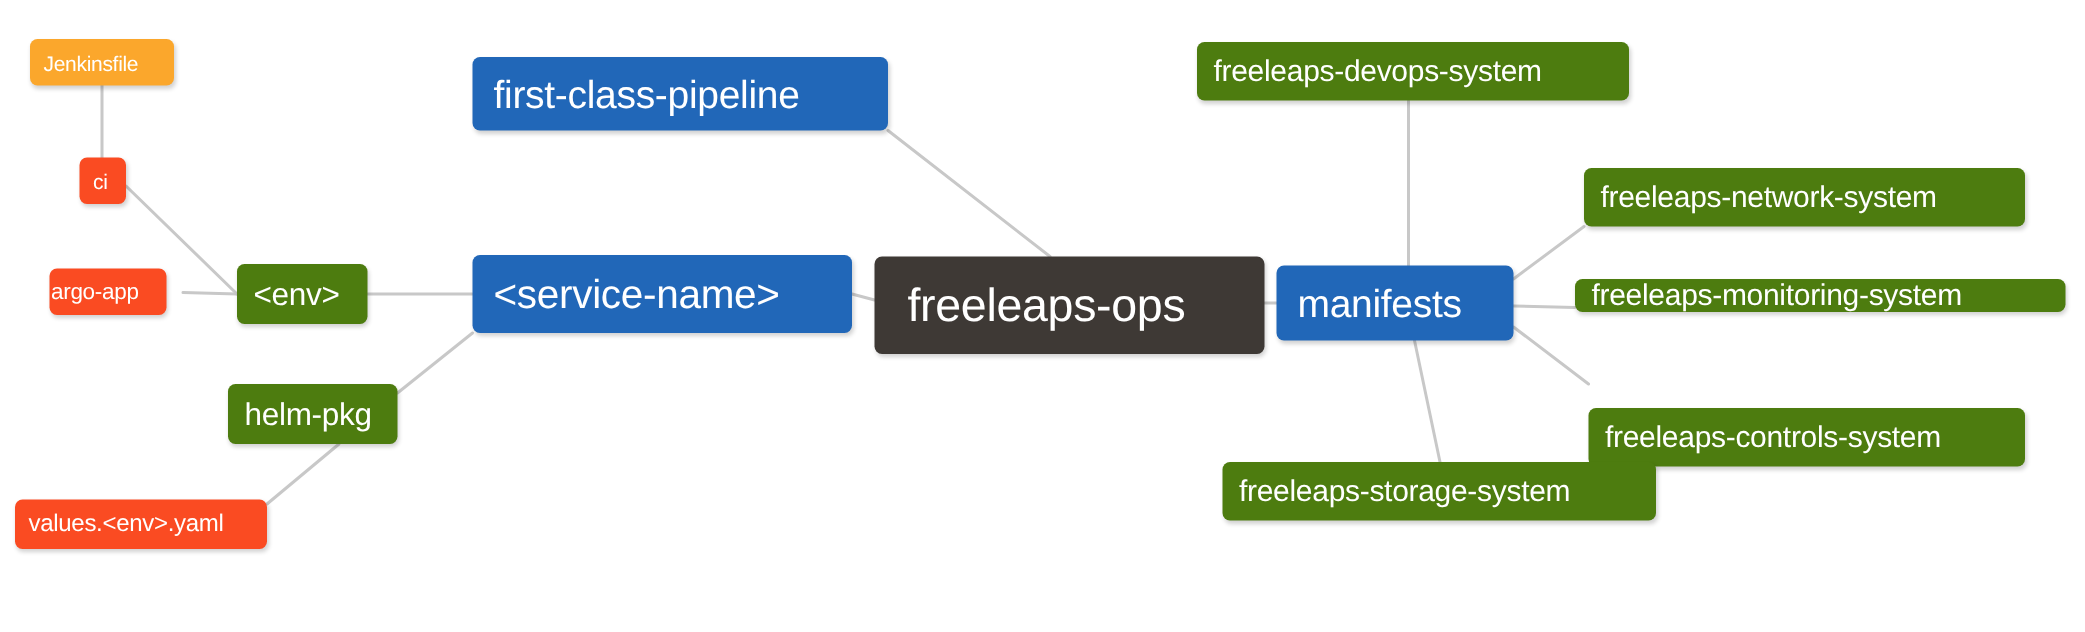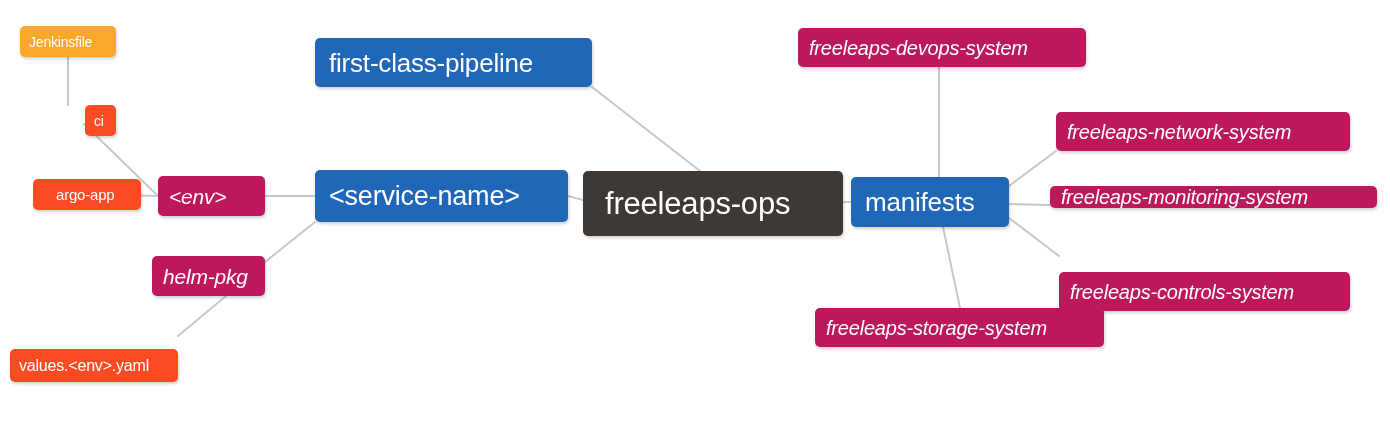--- a/index.html
+++ b/index.html
@@ -12,21 +12,21 @@
     box-sizing:border-box;
     color:#ffffff;
     border-radius:5px;
     white-space:nowrap;
     letter-spacing:-0.2px;
     box-shadow:1px 2px 3px rgba(0,0,0,0.18);
     line-height:1;
   }
   .n-root{background:#3e3935;}
   .n-blue{background:#2167b8;text-align:right;}
-  .n-green{background:#be185d;font-style:italic;}
+  .n-green{background:#4d7c0f;}
   .n-orange{background:#fba72c;}
   .n-red{background:#fa4b22;}
 </style>
 </head>
 <body>
 
 <div id="canvas">
   <svg id="edges" viewBox="0 0 1390 421">
       <line x1="68" y1="57" x2="68" y2="105" stroke="#c8c8c8" stroke-width="2" stroke-linecap="round"></line>
       <line x1="84" y1="124" x2="158" y2="196" stroke="#c8c8c8" stroke-width="2" stroke-linecap="round"></line>
@@ -49,36 +49,36 @@
       </div>
       <div class="node n-blue" style="left: 315px; top: 38px; width: 277px; height: 49px; font-size: 26px; padding-left: 14px; padding-right: 14px;">
         <span>first-class-pipeline</span>
       </div>
       <div class="node n-blue" style="left: 315px; top: 170px; width: 253px; height: 52px; font-size: 27px; padding-left: 14px; padding-right: 14px;">
         <span>&lt;service-name&gt;</span>
       </div>
       <div class="node n-blue" style="left: 851px; top: 177px; width: 158px; height: 50px; font-size: 26px; padding-left: 14px; padding-right: 14px;">
         <span>manifests</span>
       </div>
-      <div class="node n-green" style="left: 158px; top: 176px; width: 107px; height: 40px; font-size: 21px; padding-left: 11px; padding-right: 11px;">
+      <div class="node n-green" style="left: 158px; top: 176px; width: 87px; height: 40px; font-size: 21px; padding-left: 11px; padding-right: 11px;">
         <span>&lt;env&gt;</span>
       </div>
       <div class="node n-green" style="left: 152px; top: 256px; width: 113px; height: 40px; font-size: 21px; padding-left: 11px; padding-right: 11px;">
         <span>helm-pkg</span>
       </div>
       <div class="node n-orange" style="left: 20px; top: 26px; width: 96px; height: 31px; font-size: 14px; padding-left: 9px; padding-right: 9px;">
         <span>Jenkinsfile</span>
       </div>
-      <div class="node n-red" style="left: 53px; top: 105px; width: 31px; height: 31px; font-size: 14px; padding-left: 9px; padding-right: 9px; margin-left: 32px;">
+      <div class="node n-red" style="left: 53px; top: 105px; width: 31px; height: 31px; font-size: 14px; padding-left: 9px; padding-right: 9px;">
         <span>ci</span>
       </div>
-      <div class="node n-red" style="left: 33px; top: 179px; width: 108px; height: 31px; font-size: 15px; padding-left: 23px; padding-right: 9px;">
+      <div class="node n-red" style="left: 33px; top: 179px; width: 78px; height: 31px; font-size: 15px; padding-left: 1px; padding-right: 9px;">
         <span>argo-app</span>
       </div>
-      <div class="node n-red" style="left: 10px; top: 333px; width: 168px; height: 33px; font-size: 16px; padding-left: 9px; padding-right: 9px; margin-top: 16px;">
+      <div class="node n-red" style="left: 10px; top: 333px; width: 168px; height: 33px; font-size: 16px; padding-left: 9px; padding-right: 9px;">
         <span>values.&lt;env&gt;.yaml</span>
       </div>
       <div class="node n-green" style="left: 798px; top: 28px; width: 288px; height: 39px; font-size: 20px; padding-left: 11px; padding-right: 11px;">
         <span>freeleaps-devops-system</span>
       </div>
       <div class="node n-green" style="left: 1056px; top: 112px; width: 294px; height: 39px; font-size: 20px; padding-left: 11px; padding-right: 11px;">
         <span>freeleaps-network-system</span>
       </div>
       <div class="node n-green" style="left: 1050px; top: 186px; width: 327px; height: 22px; font-size: 20px; padding-left: 11px; padding-right: 11px;">
         <span>freeleaps-monitoring-system</span>

